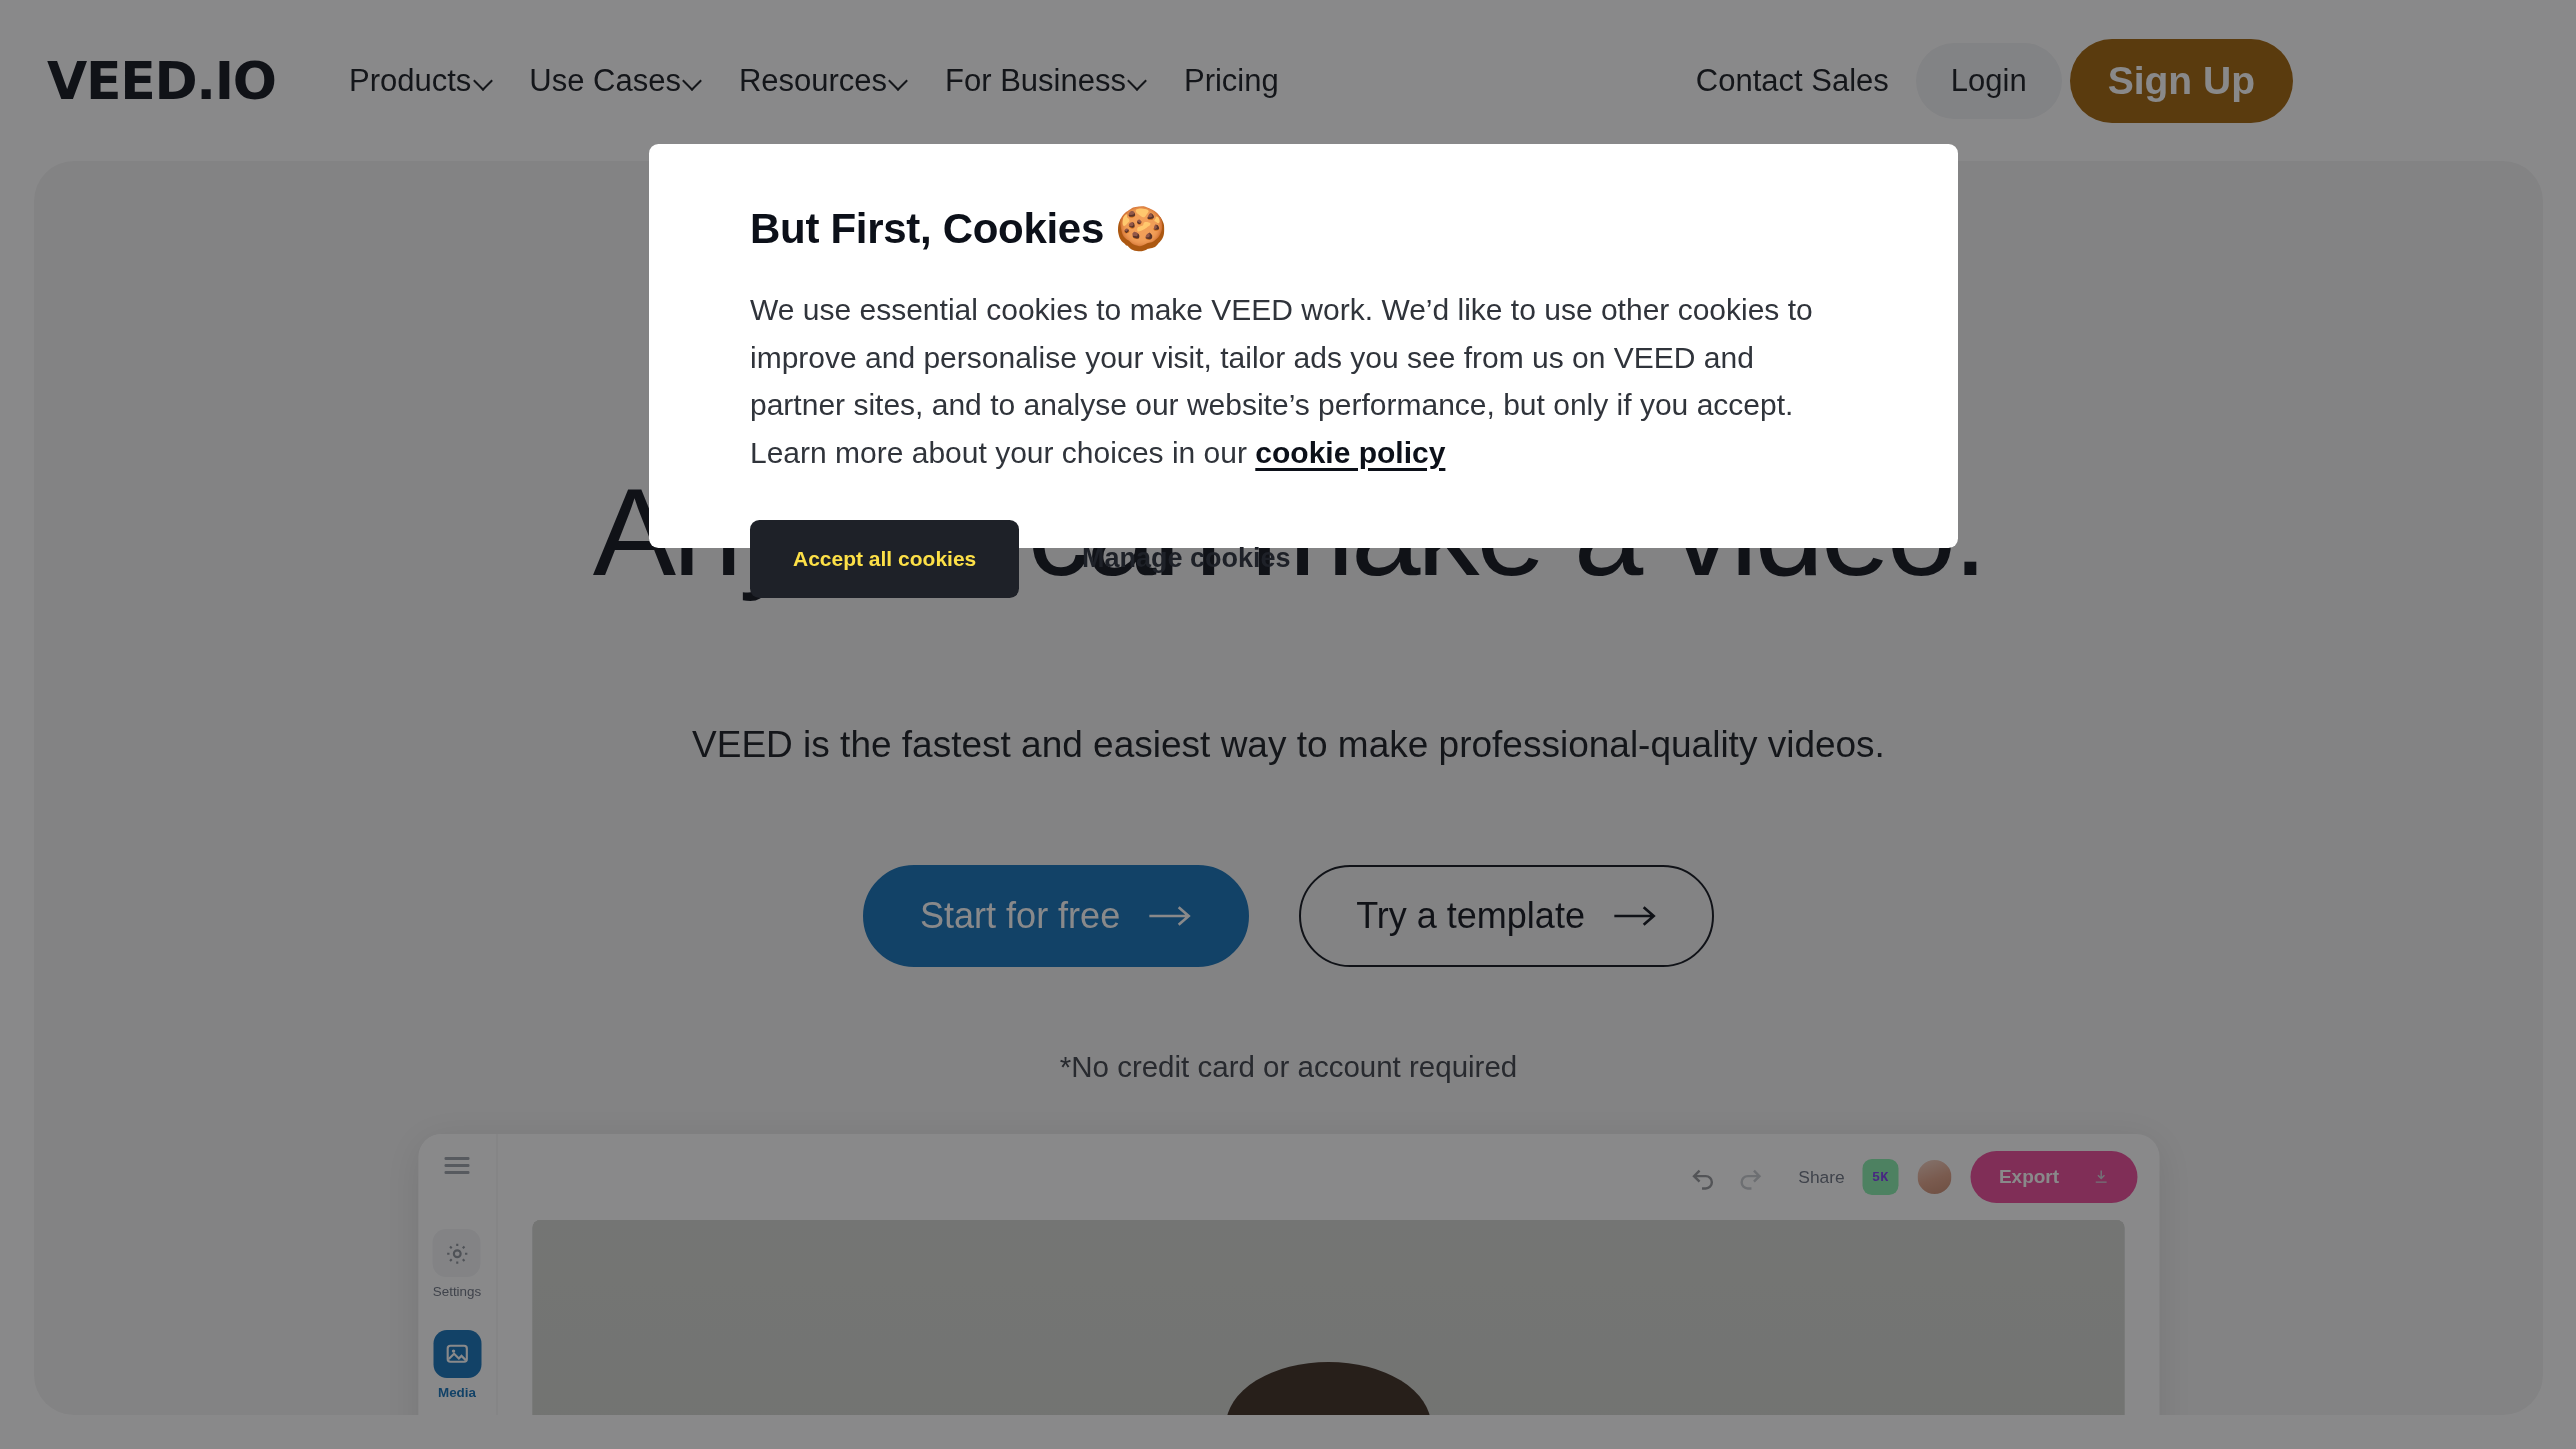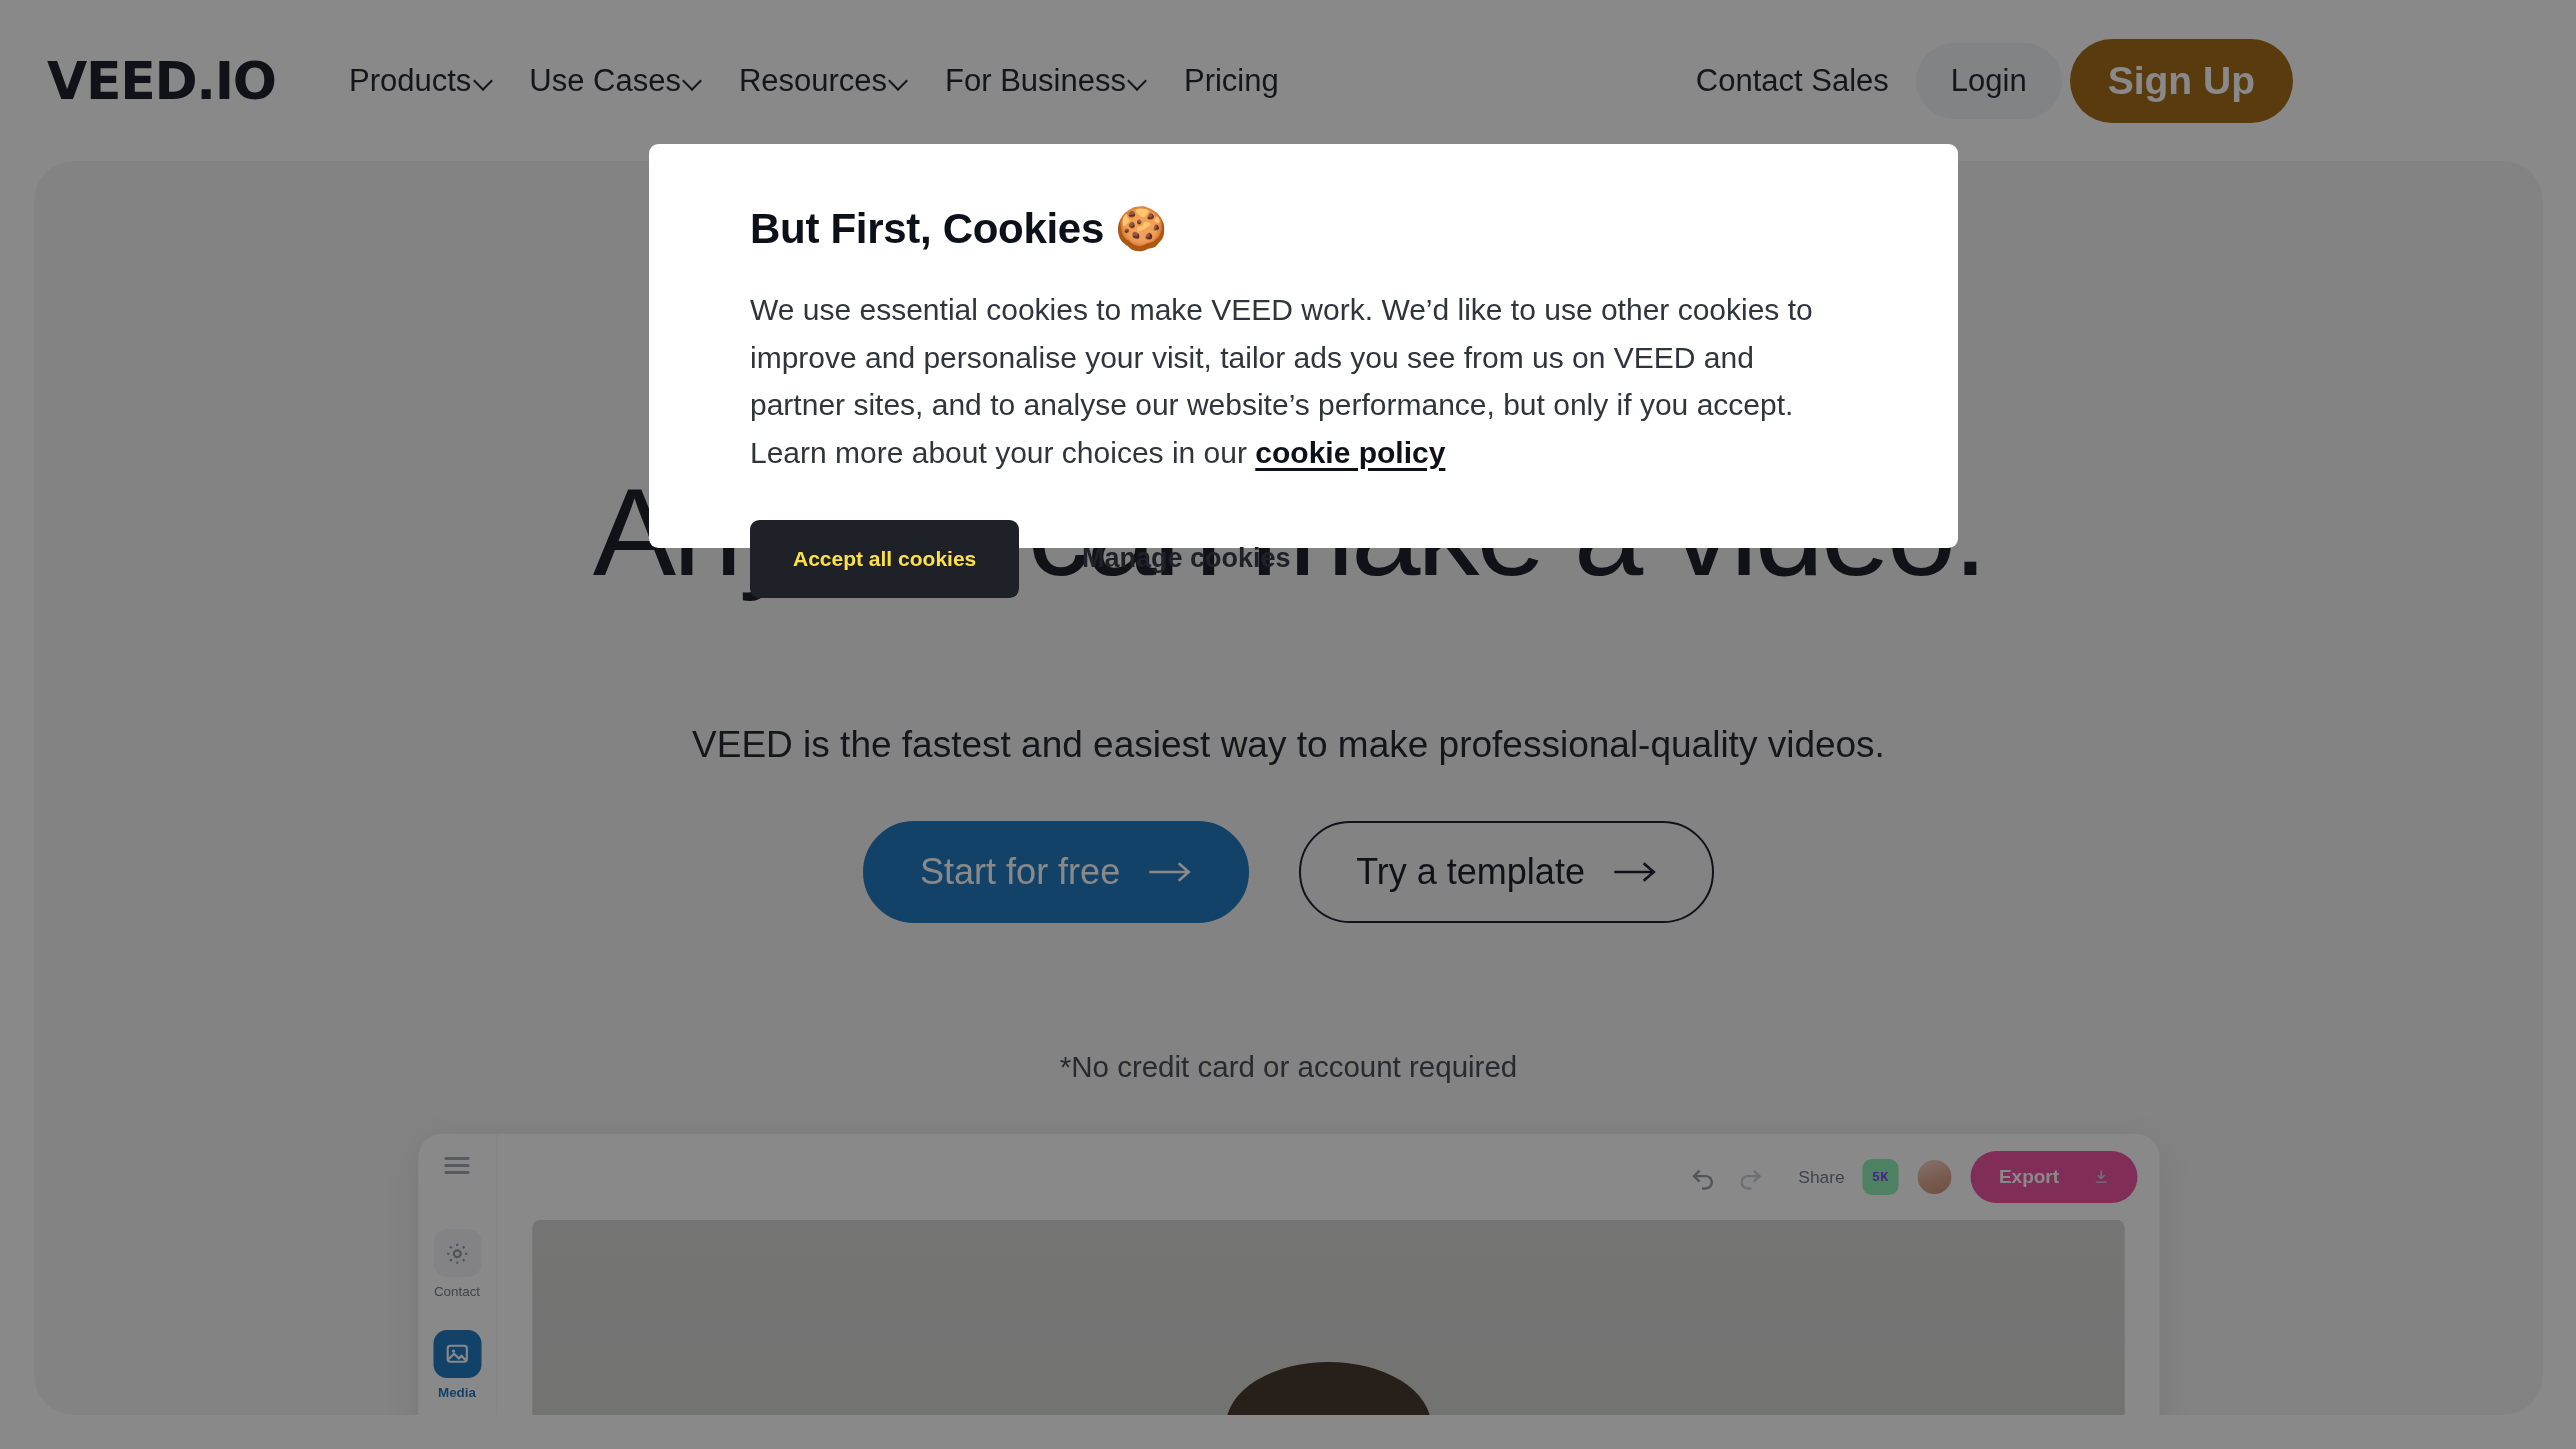--- a/index.html
+++ b/index.html
@@ -147,21 +147,21 @@
     transform: translateX(-50%);
     width: 1476px;
     text-align: center;
     font-size: 37px;
     line-height: 1.45;
     color: #15191f;
   }
 
   .hero-cta-row {
     position: absolute;
-    top: 660px;
+    top: 704px;
     left: 0; right: 0;
     display: flex;
     justify-content: center;
     align-items: center;
     gap: 50px;
   }
 
   .cta {
     display: flex;
     align-items: center;
@@ -407,21 +407,21 @@
             <i></i>
           </div>
 
         <div class="rail-item">
           <div class="rail-ico">
             <svg width="25.5" height="25.5" viewBox="0 0 24 24" fill="none" stroke="#8b9098" stroke-width="2">
               <circle cx="12" cy="12" r="3.2"></circle>
               <path d="M12 2.5v2.2M12 19.3v2.2M2.5 12h2.2M19.3 12h2.2M5.2 5.2l1.6 1.6M17.2 17.2l1.6 1.6M18.8 5.2l-1.6 1.6M6.8 17.2l-1.6 1.6"></path>
             </svg>
           </div>
-          <div class="rail-label">Contact</div>
+          <div class="rail-label">Settings</div>
         </div>
 
         <div class="rail-item">
           <div class="rail-ico active">
             <svg width="25.5" height="25.5" viewBox="0 0 24 24" fill="none" stroke="#ffffff" stroke-width="2">
               <rect x="3" y="4.5" width="18" height="15" rx="2.5"></rect>
               <circle cx="8.5" cy="9.5" r="1.6" fill="#ffffff" stroke="none"></circle>
               <path d="M4 17l5-5 4.5 4.5L16 14l4 4"></path>
             </svg>
           </div>

